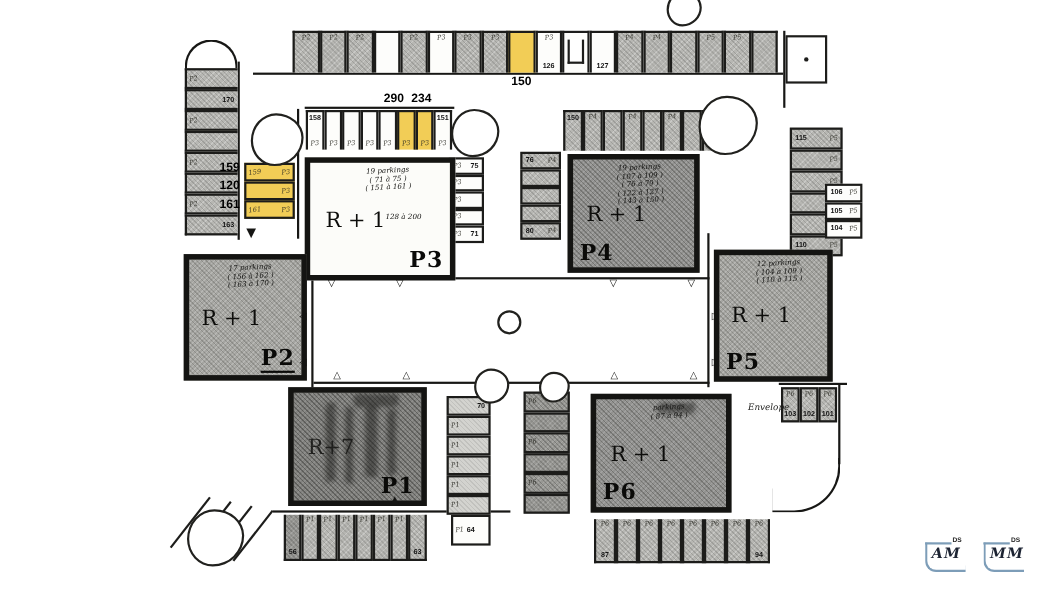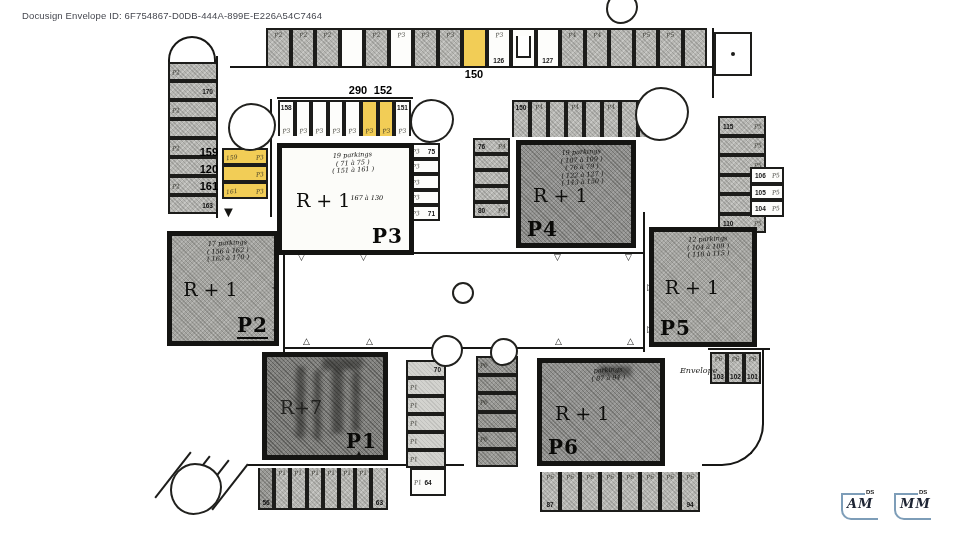--- a/index.html
+++ b/index.html
@@ -41,21 +41,20 @@
   .stamp{position:absolute;width:48px;height:36px;cursor:pointer;}
   .stamp .topline{position:absolute;left:5px;top:5px;width:24px;height:2px;background:#7d9db8;}
   .stamp .ds{position:absolute;left:30px;top:1px;font:700 6px "Liberation Sans",sans-serif;color:#232323;}
   .stamp .bracket{position:absolute;left:5px;top:5px;width:35px;height:25px;border-left:2px solid #7d9db8;border-bottom:2px solid #7d9db8;border-bottom-left-radius:10px;}
   .stamp .init{position:absolute;left:11px;top:8px;font:italic 700 13px "DejaVu Serif",serif;color:#1d2433;letter-spacing:1px;}
 </style>
 </head>
 <body>
 
 <div id="page">
-  <div class="hdr">Docusign Envelope ID: 6F754867-D0DB-444A-899E-E226A54C7464</div>
   <div id="plan">
       <div class="line" style="left: 230px; top: 66px; width: 482px; height: 2px;"></div>
       <div class="line" style="left: 277px; top: 97px; width: 136px; height: 2px;"></div>
       <div class="line" style="left: 270px; top: 99px; width: 2px; height: 118px;"></div>
       <div class="line" style="left: 216px; top: 56px; width: 2px; height: 162px;"></div>
       <div class="line" style="left: 283px; top: 216px; width: 2px; height: 176px;"></div>
       <div class="line" style="left: 643px; top: 212px; width: 2px; height: 140px;"></div>
       <div class="line" style="left: 285px; top: 252px; width: 360px; height: 2px;"></div>
       <div class="line" style="left: 285px; top: 347px; width: 360px; height: 2px;"></div>
       <div class="line" style="left: 248px; top: 464px; width: 216px; height: 2px;"></div>
@@ -345,21 +344,21 @@
       <div class="stall f-d" style="left: 476px; top: 430px; width: 42px; height: 18.5px;">
         <div class="mark" style="left: 2px; top: 50%; transform: translateY(-50%) rotate(-7deg);">P6</div>
       </div>
       <div class="stall f-d" style="left: 476px; top: 448.5px; width: 42px; height: 18.5px;"></div>
       <div class="bldg b-white" style="left: 277px; top: 143px; width: 137px; height: 112px;">
         <div class="bnote">
           <div>19 parkings</div>
           <div>( 71 à 75 )</div>
           <div>( 151 à 161 )</div>
         </div>
-        <div class="bfloors">R + 1<sup>167 à 130</sup></div>
+        <div class="bfloors">R + 1<sup>128 à 200</sup></div>
         <div class="blabel" style="right: 6px;">P3</div>
       </div>
       <div class="bldg b-dark" style="left: 516px; top: 140px; width: 120px; height: 108px;">
         <div class="bnote">
           <div>19 parkings</div>
           <div>( 107 à 109 )</div>
           <div>( 76 à 79 )</div>
           <div>( 122 à 127 )</div>
           <div>( 143 à 150 )</div>
         </div>
@@ -422,21 +421,21 @@
       <div class="tri" style="left: 555px; top: 337px; font-size: 9px;">△</div>
       <div class="tri" style="left: 627px; top: 337px; font-size: 9px;">△</div>
       <div class="tri" style="left: 272px; top: 283px; font-size: 9px;">◁</div>
       <div class="tri" style="left: 272px; top: 325px; font-size: 9px;">◁</div>
       <div class="tri" style="left: 647px; top: 283px; font-size: 9px;">▷</div>
       <div class="tri" style="left: 647px; top: 325px; font-size: 9px;">▷</div>
       <div class="tri" style="left: 221px; top: 204px; font-size: 15px;">▼</div>
       <div class="tri" style="left: 353px; top: 448px; font-size: 12px;">▲</div>
       <div class="bold-num" style="left: 461px; top: 68px; width: 26px; text-align: center;">150</div>
       <div class="bold-num" style="left: 346px; top: 84px; width: 24px; text-align: center;">290</div>
-      <div class="bold-num" style="left: 371px; top: 84px; width: 24px; text-align: center;">152</div>
+      <div class="bold-num" style="left: 371px; top: 84px; width: 24px; text-align: center;">234</div>
       <div class="bold-num" style="left: 192px; top: 146px; width: 26px; text-align: right;">159</div>
       <div class="bold-num" style="left: 192px; top: 163px; width: 26px; text-align: right;">120</div>
       <div class="bold-num" style="left: 192px; top: 180px; width: 26px; text-align: right;">161</div>
       <div class="hand" style="left: 680px; top: 366px;">Envelope</div>
     </div>
   <div id="stamps">
       <div class="stamp" style="left: 836px; top: 488px;">
         <div class="topline"></div>
         <div class="ds">DS</div>
         <div class="bracket"></div>

